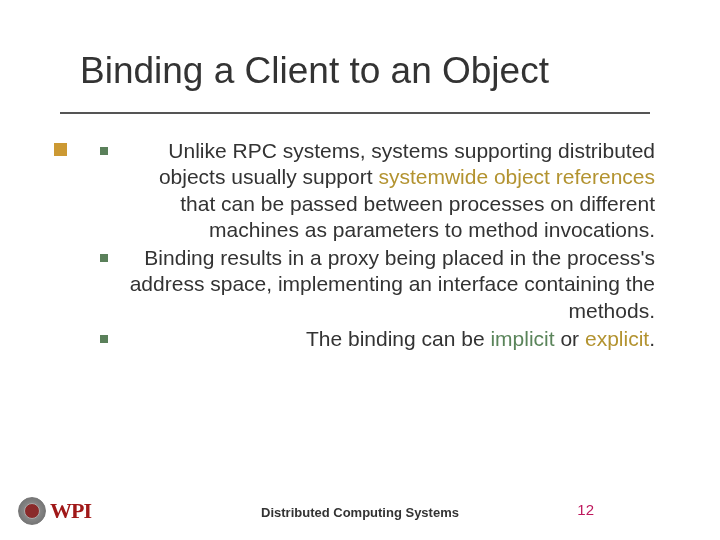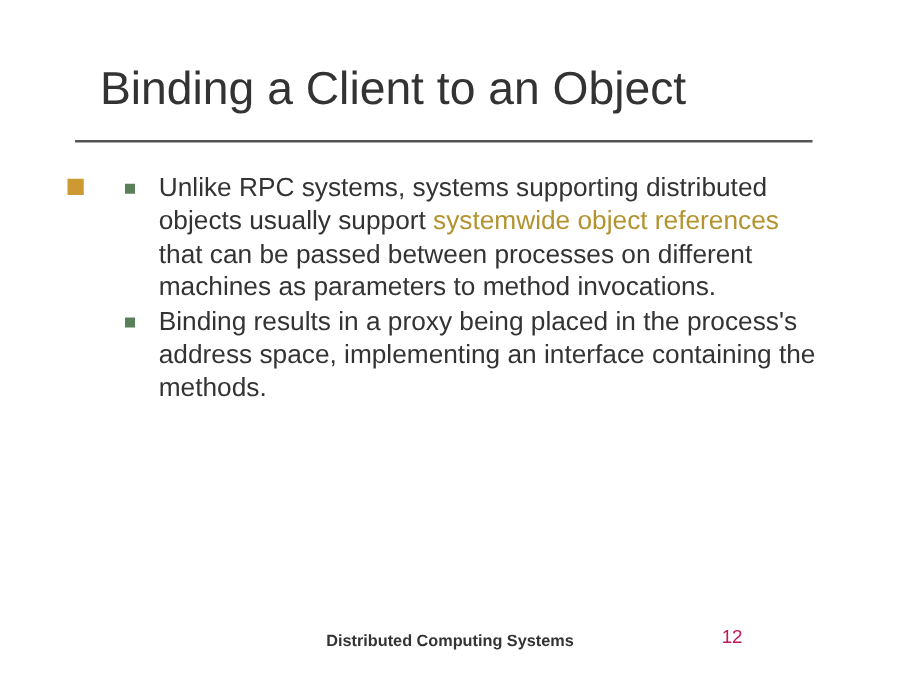--- a/index.html
+++ b/index.html
@@ -53,20 +53,21 @@
     margin: 0;
     padding: 0;
   }
   ul.bullets > li {
     position: relative;
     padding-left: 32px;
     font-size: 21px;
     line-height: 1.25;
     color: #333333;
     margin-bottom: 2px;
+    text-align: right;
   }
   ul.bullets > li::before {
     content: "";
     position: absolute;
     left: 5px;
     top: 9px;
     width: 8px;
     height: 8px;
     background: #5a805a;
   }
@@ -131,19 +132,26 @@
   <div class="accent-box"></div>
 
   <div class="content">
     <ul class="bullets">
       <li>
         <span>Unlike RPC systems, systems supporting distributed objects usually support </span><span class="hl-y">systemwide object references</span><span> that can be passed between processes on different machines as parameters to method invocations.</span>
       </li>
       <li>
         <span>Binding results in a proxy being placed in the process's address space, implementing an interface containing the methods.</span>
       </li>
+      <li>
+        <span>The binding can be </span><span class="hl-g">implicit</span><span> or </span><span class="hl-y">explicit</span><span>.</span>
+      </li>
     </ul>
   </div>
 
+  <div class="logo">
+    <div class="seal"></div>
+    <span class="wpi-text">WPI</span>
+  </div>
 
   <div class="footer-title">Distributed Computing Systems</div>
   <div class="page-num">12</div>
 </div>
 
 </body></html>

